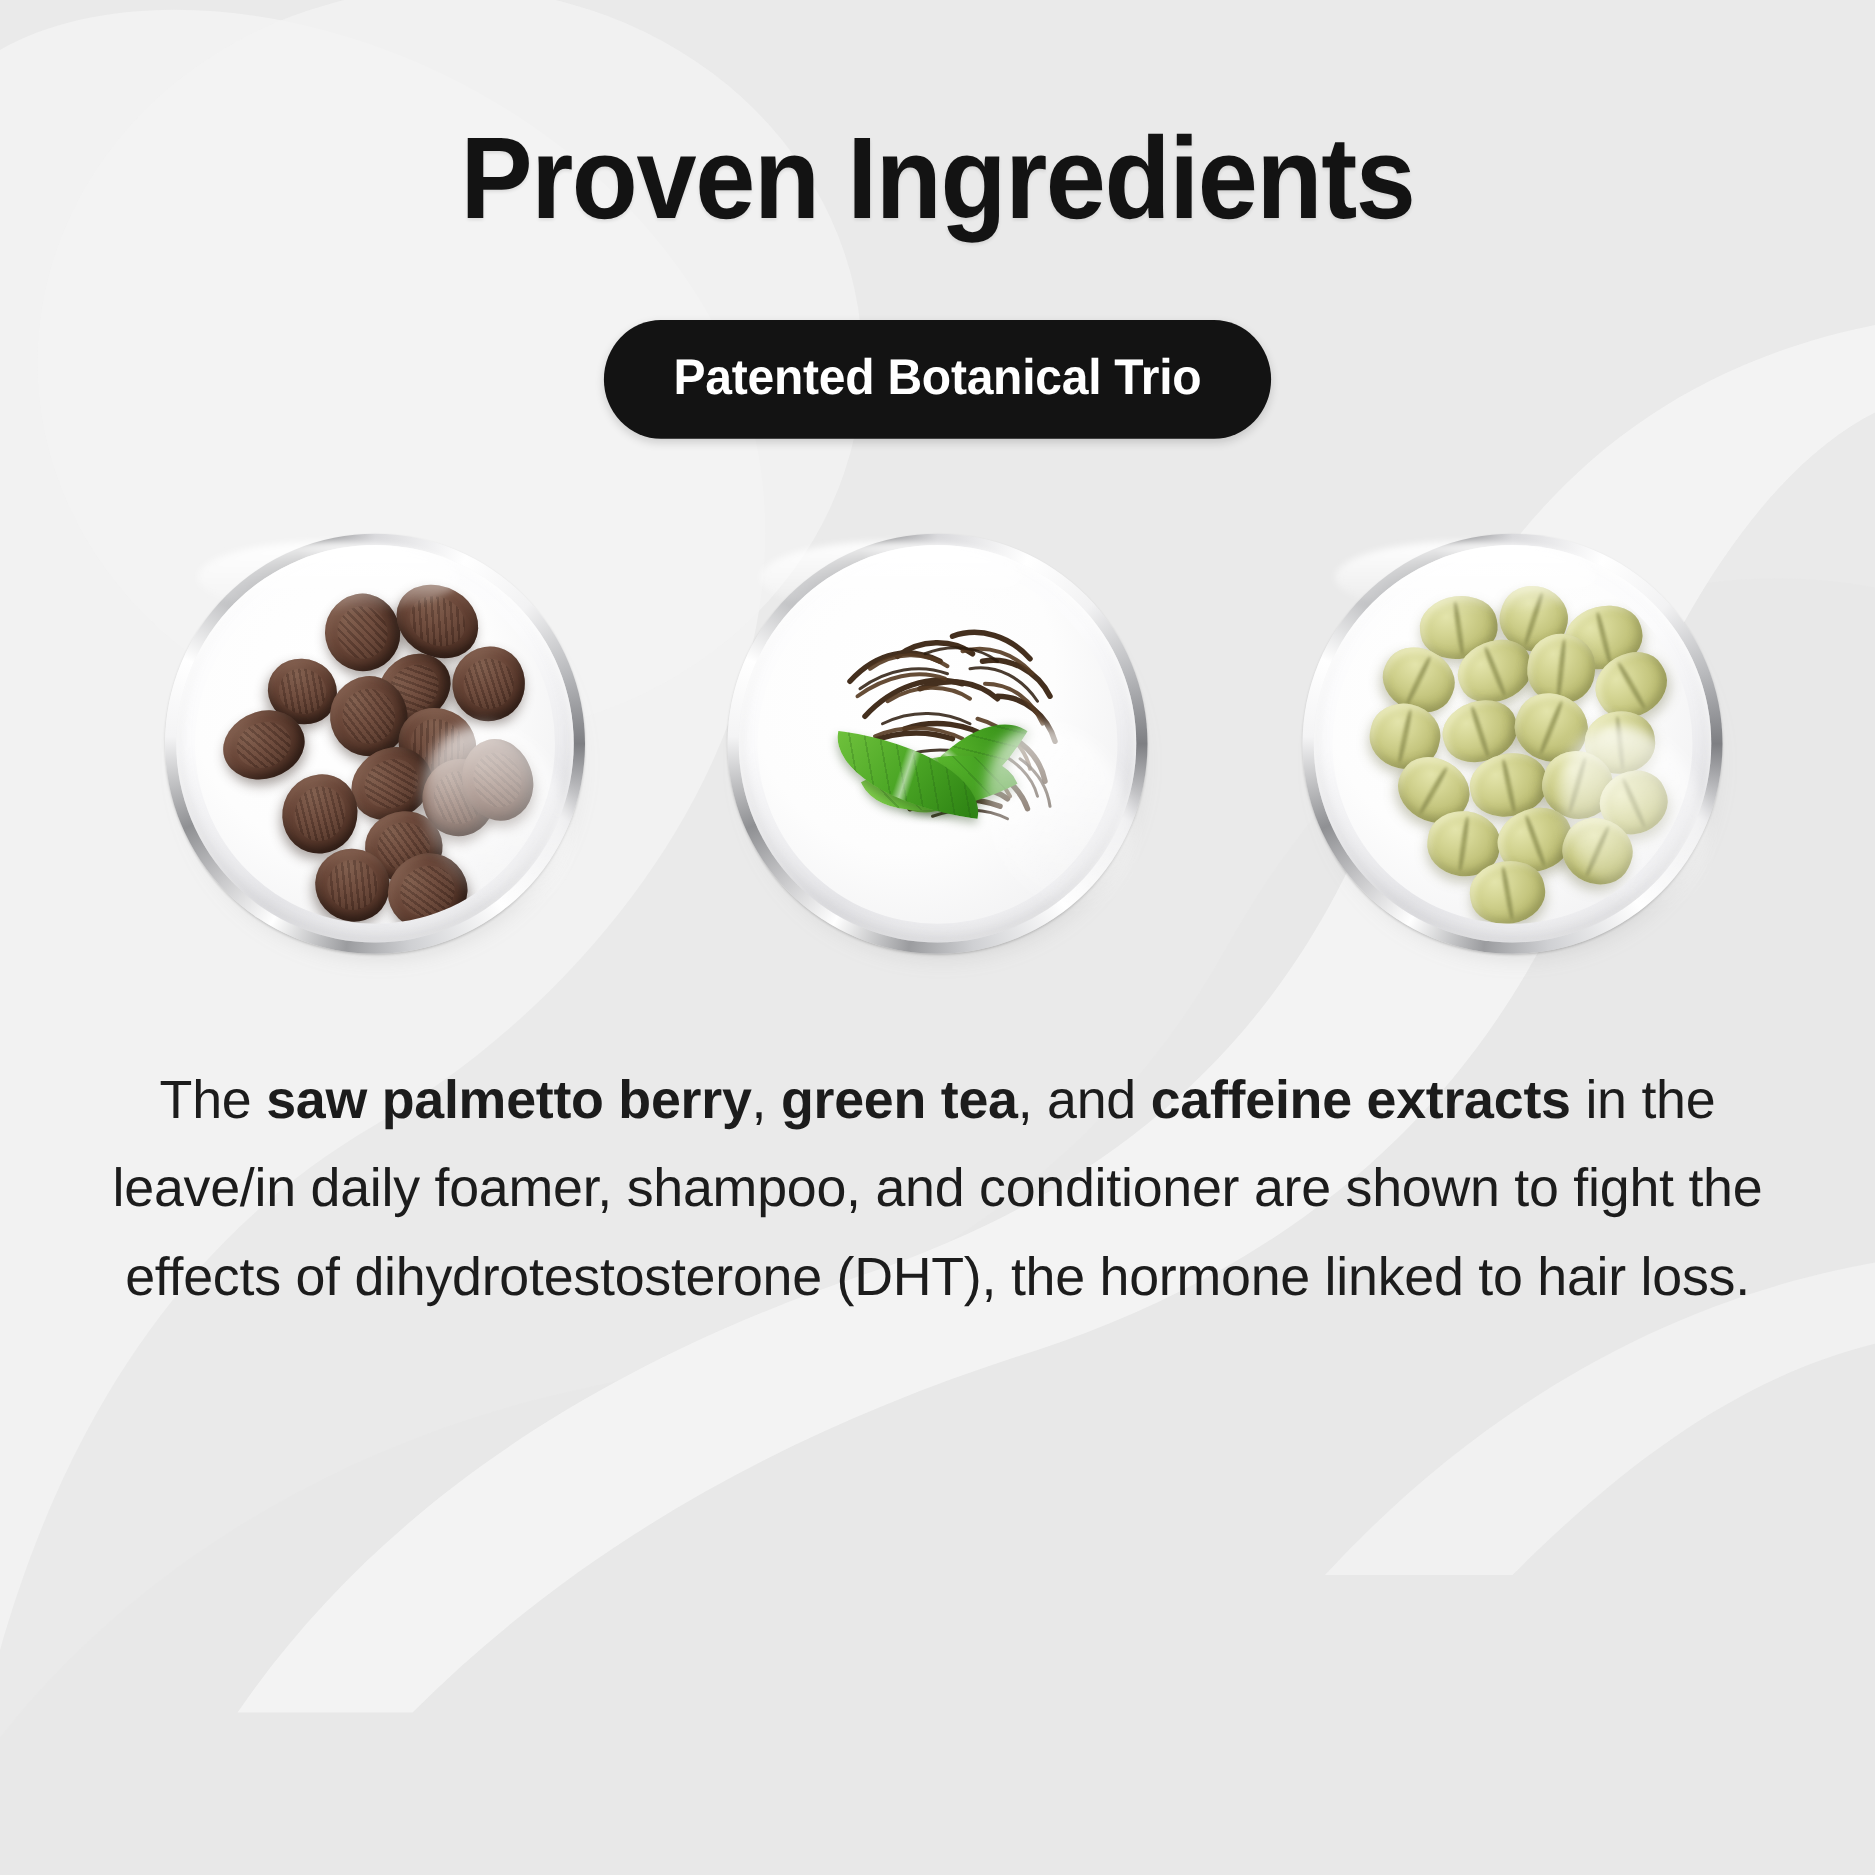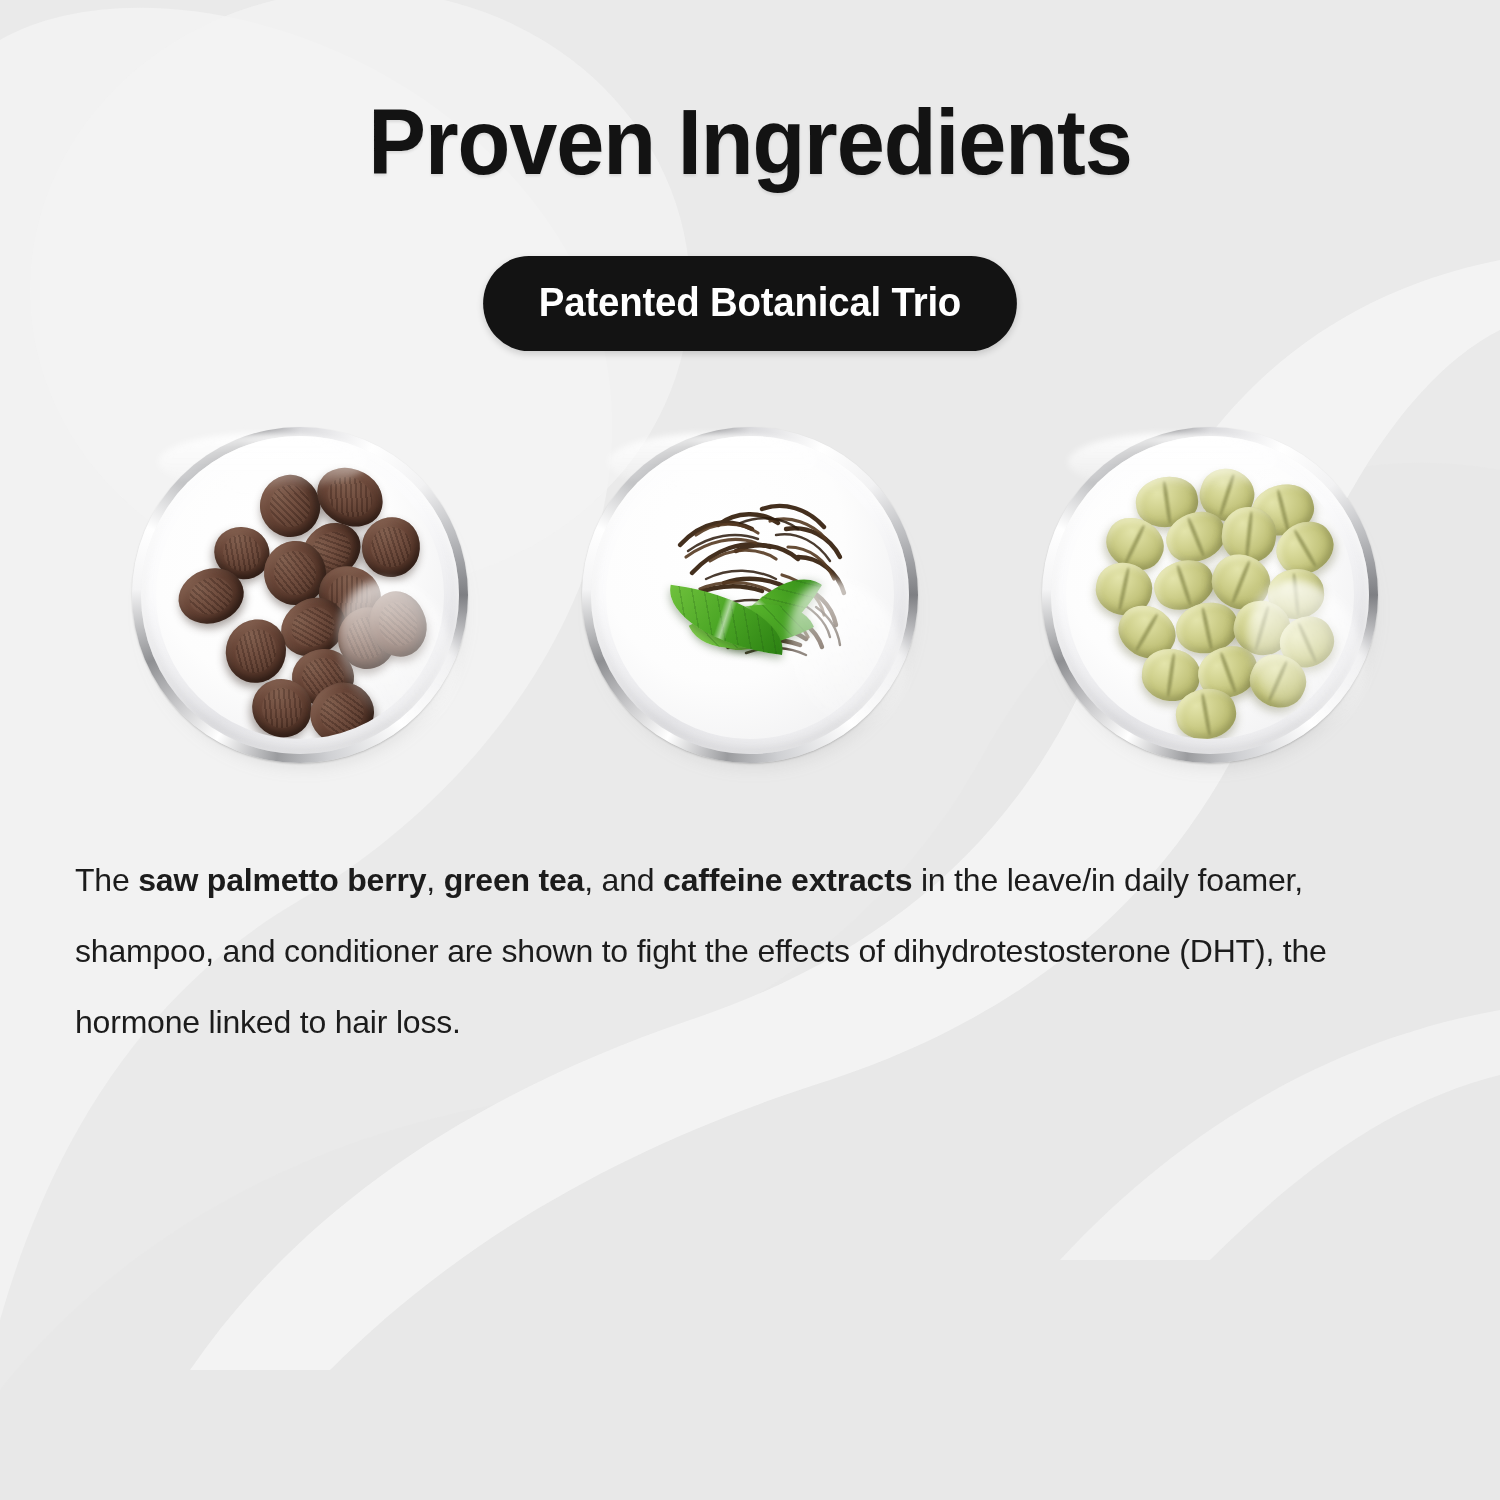--- a/index.html
+++ b/index.html
@@ -252,21 +252,22 @@
       rgba(30,85,18,0.22) 0px, rgba(30,85,18,0.22) 1.4px,
       rgba(255,255,255,0) 1.4px, rgba(255,255,255,0) 12px);
   }
 
   
   .body-copy {
     position: absolute;
     top: 845px;
     left: 75px;
     width: 1350px;
-    font-size: 32px;
+    text-align: center;
+    font-size: 43px;
     line-height: 71px;
     color: #1c1c1c;
     font-weight: 400;
     letter-spacing: -0.2px;
   }
   .body-copy b { font-weight: 700; }
 
   
   .footer {
     position: absolute;

